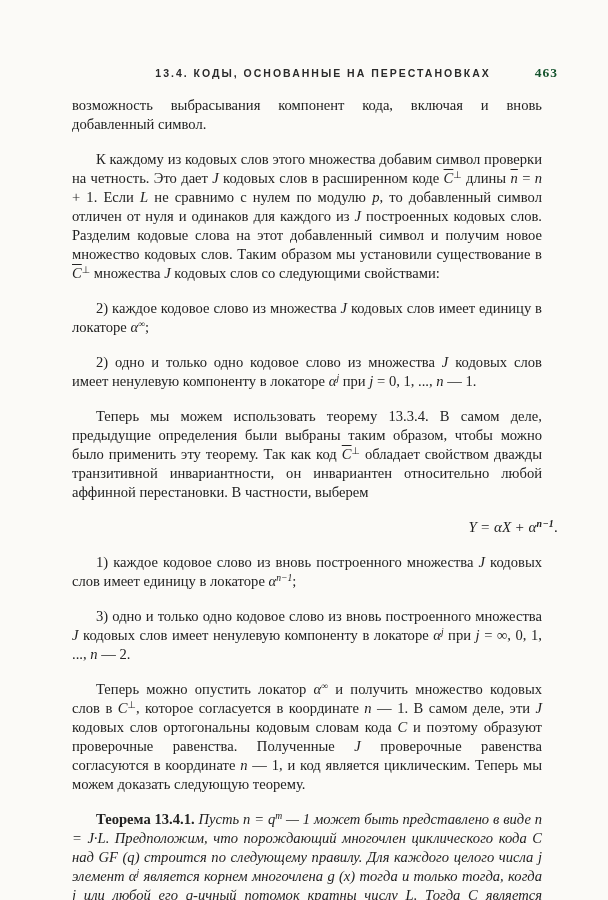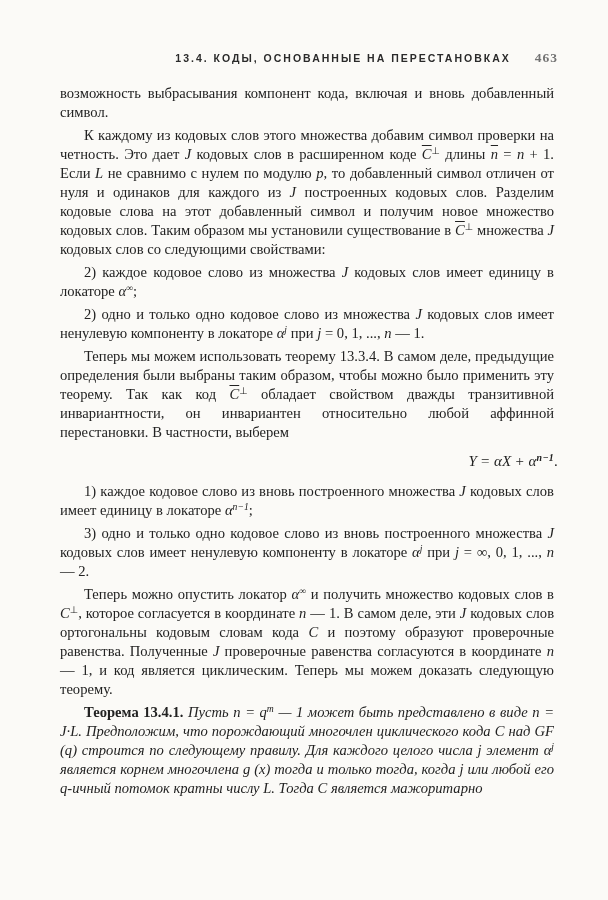--- a/index.html
+++ b/index.html
@@ -10,51 +10,52 @@
   }
   .page{
     position:relative;
     width:608px;height:900px;
     background:#fbfaf7;
     color:#1e1e1e;
     overflow:hidden;
   }
   .header{
     position:absolute;
-    top:50px;left:56px;right:50px;
+    top:65px;left:56px;right:50px;
     display:flex;
     justify-content:flex-end;
     align-items:baseline;
-    gap:24px;
+    gap:16px;
   }
   .running-title{
     font-family:"Liberation Sans",sans-serif;
     font-weight:bold;
     font-size:10.5px;
     letter-spacing:2px;
     color:#2a2a2a;
     white-space:nowrap;
   }
   .page-number{
     font-family:"Liberation Serif",serif;
     font-weight:bold;
     font-size:13.5px;
     letter-spacing:1px;
-    color:#737373;
+    color:#14532d;
+    margin-left:28px;
   }
   .body{
     position:absolute;
     top:80px;left:56px;
     width:502px;
     font-size:14.6px;
     line-height:19px;
     text-align:justify;
     color:#222;
   }
-  .body p{margin:4px;}
+  .body p{margin:16px;}
   .indent{text-indent:24px;}
   .list{text-indent:24px;margin-top:1px;}
   .formula{
     text-align:right;
     margin:10px 0 11px 0;
     font-size:15px;
     letter-spacing:.3px;
   }
   .theorem{margin-top:1px;}
   .i{font-style:italic;}

